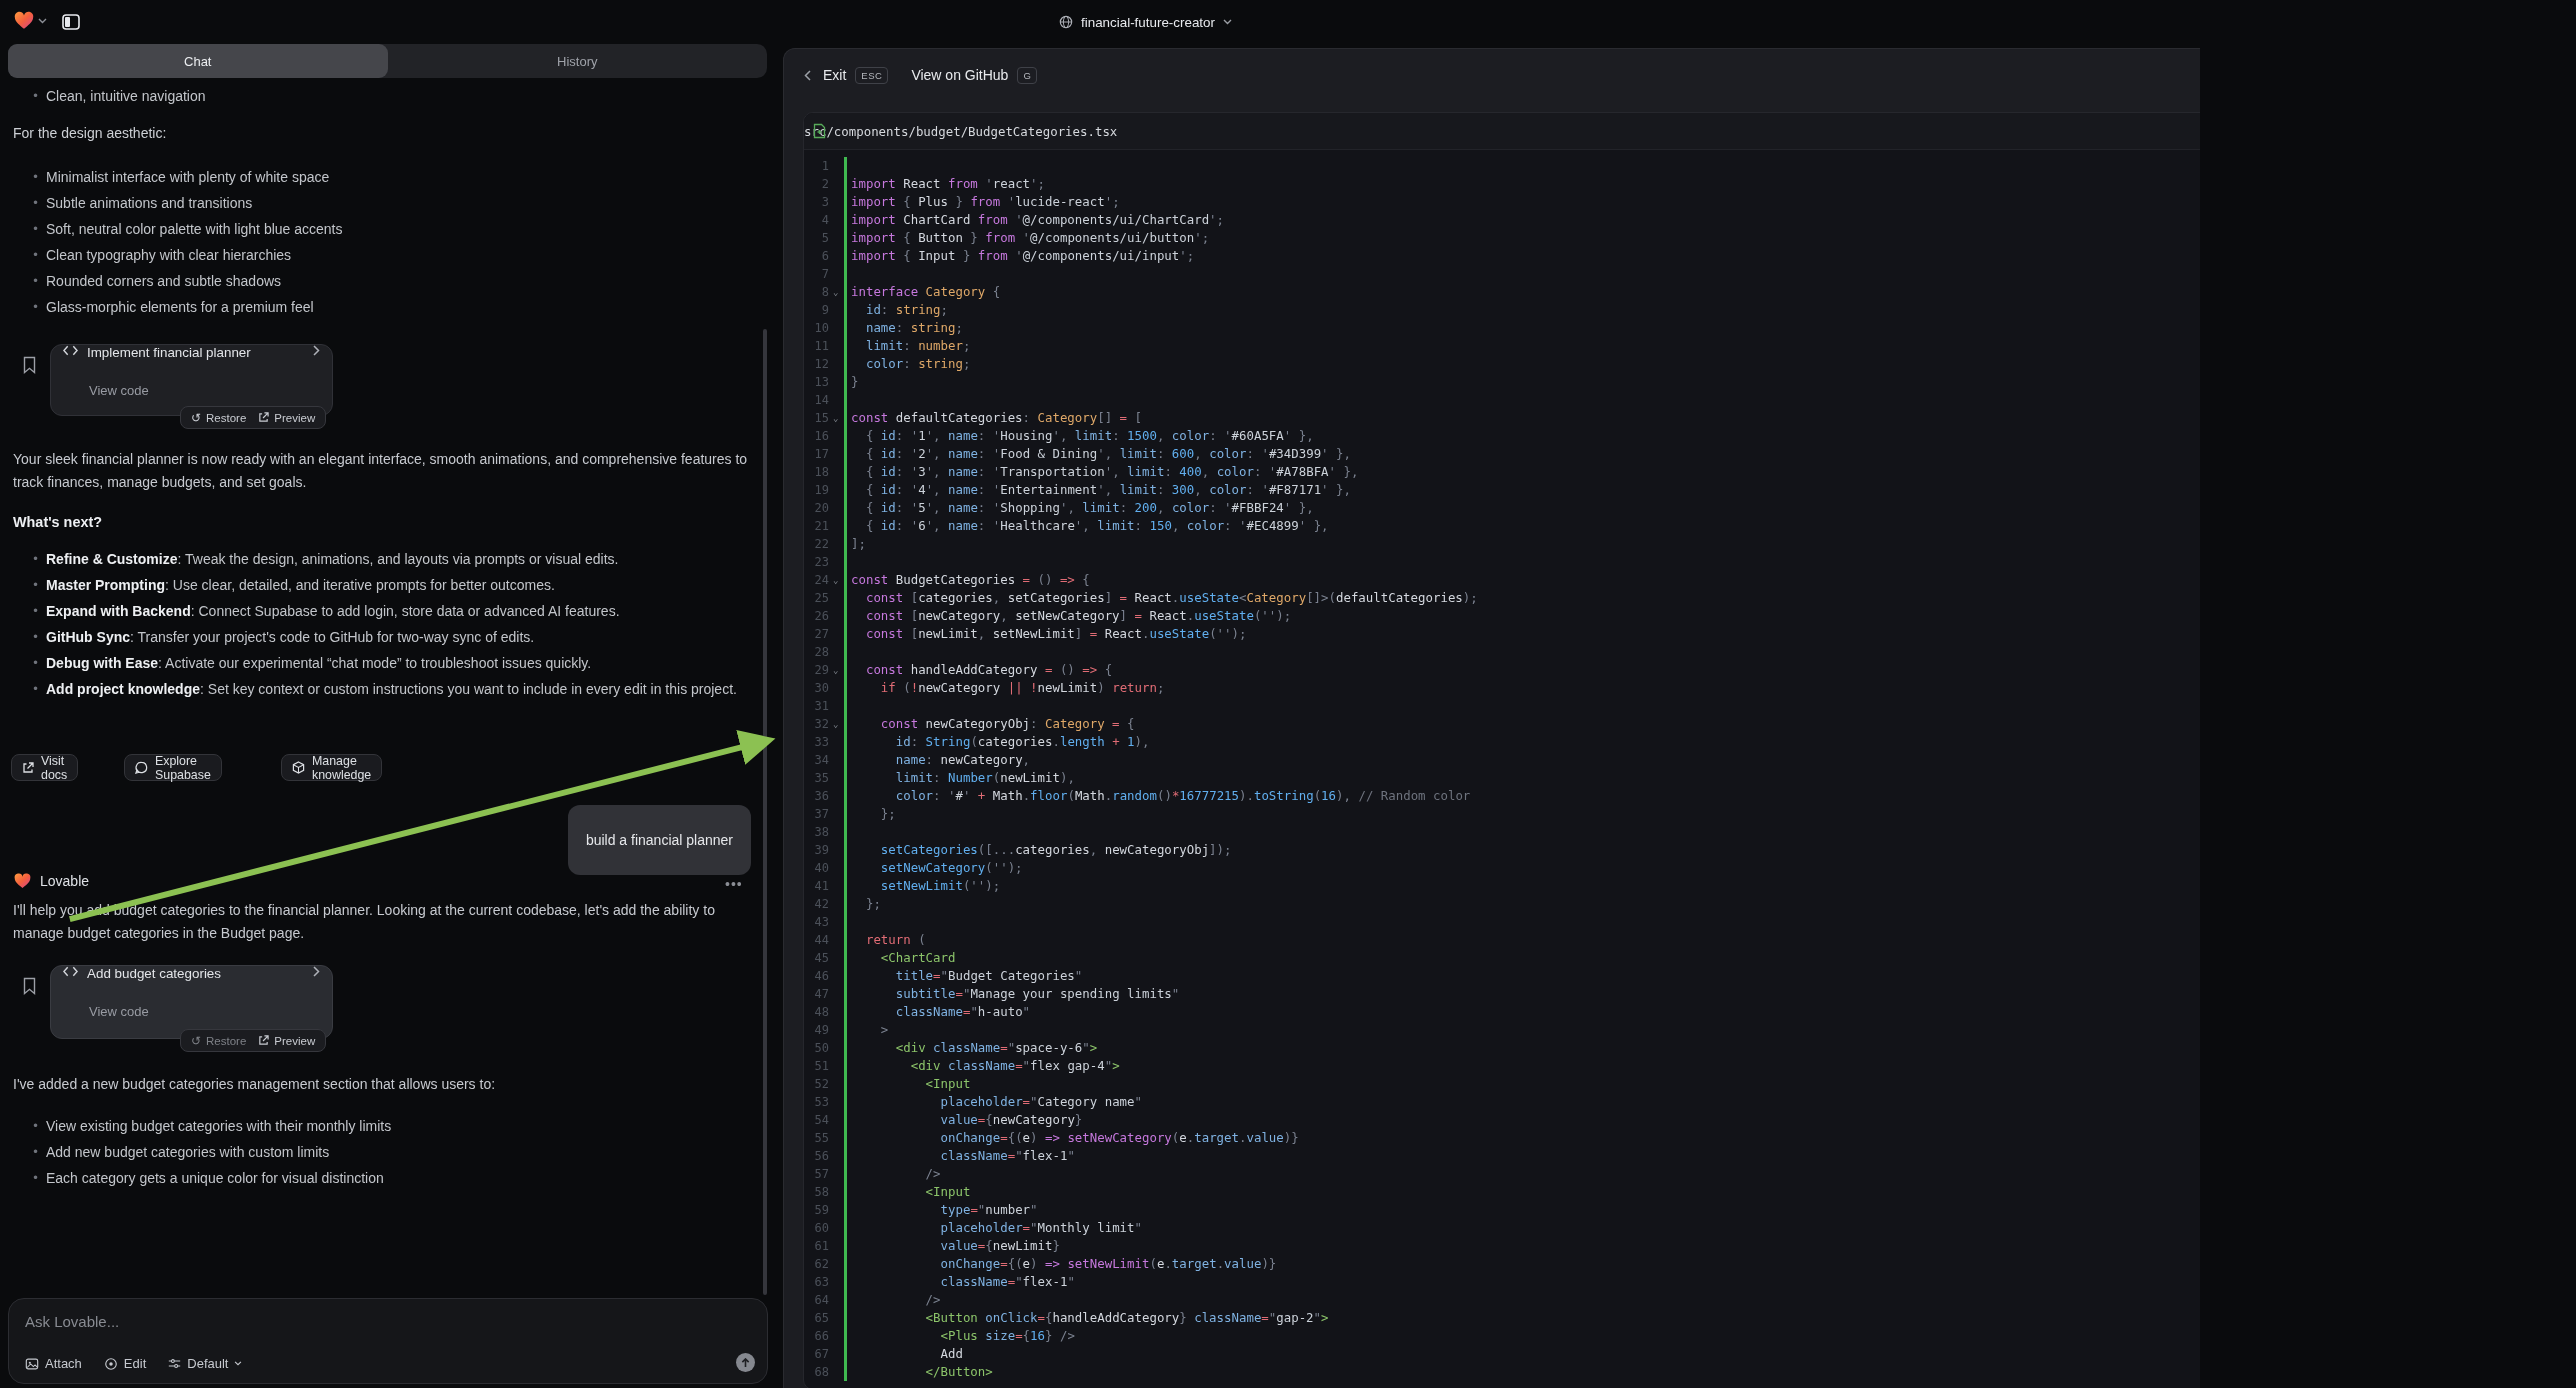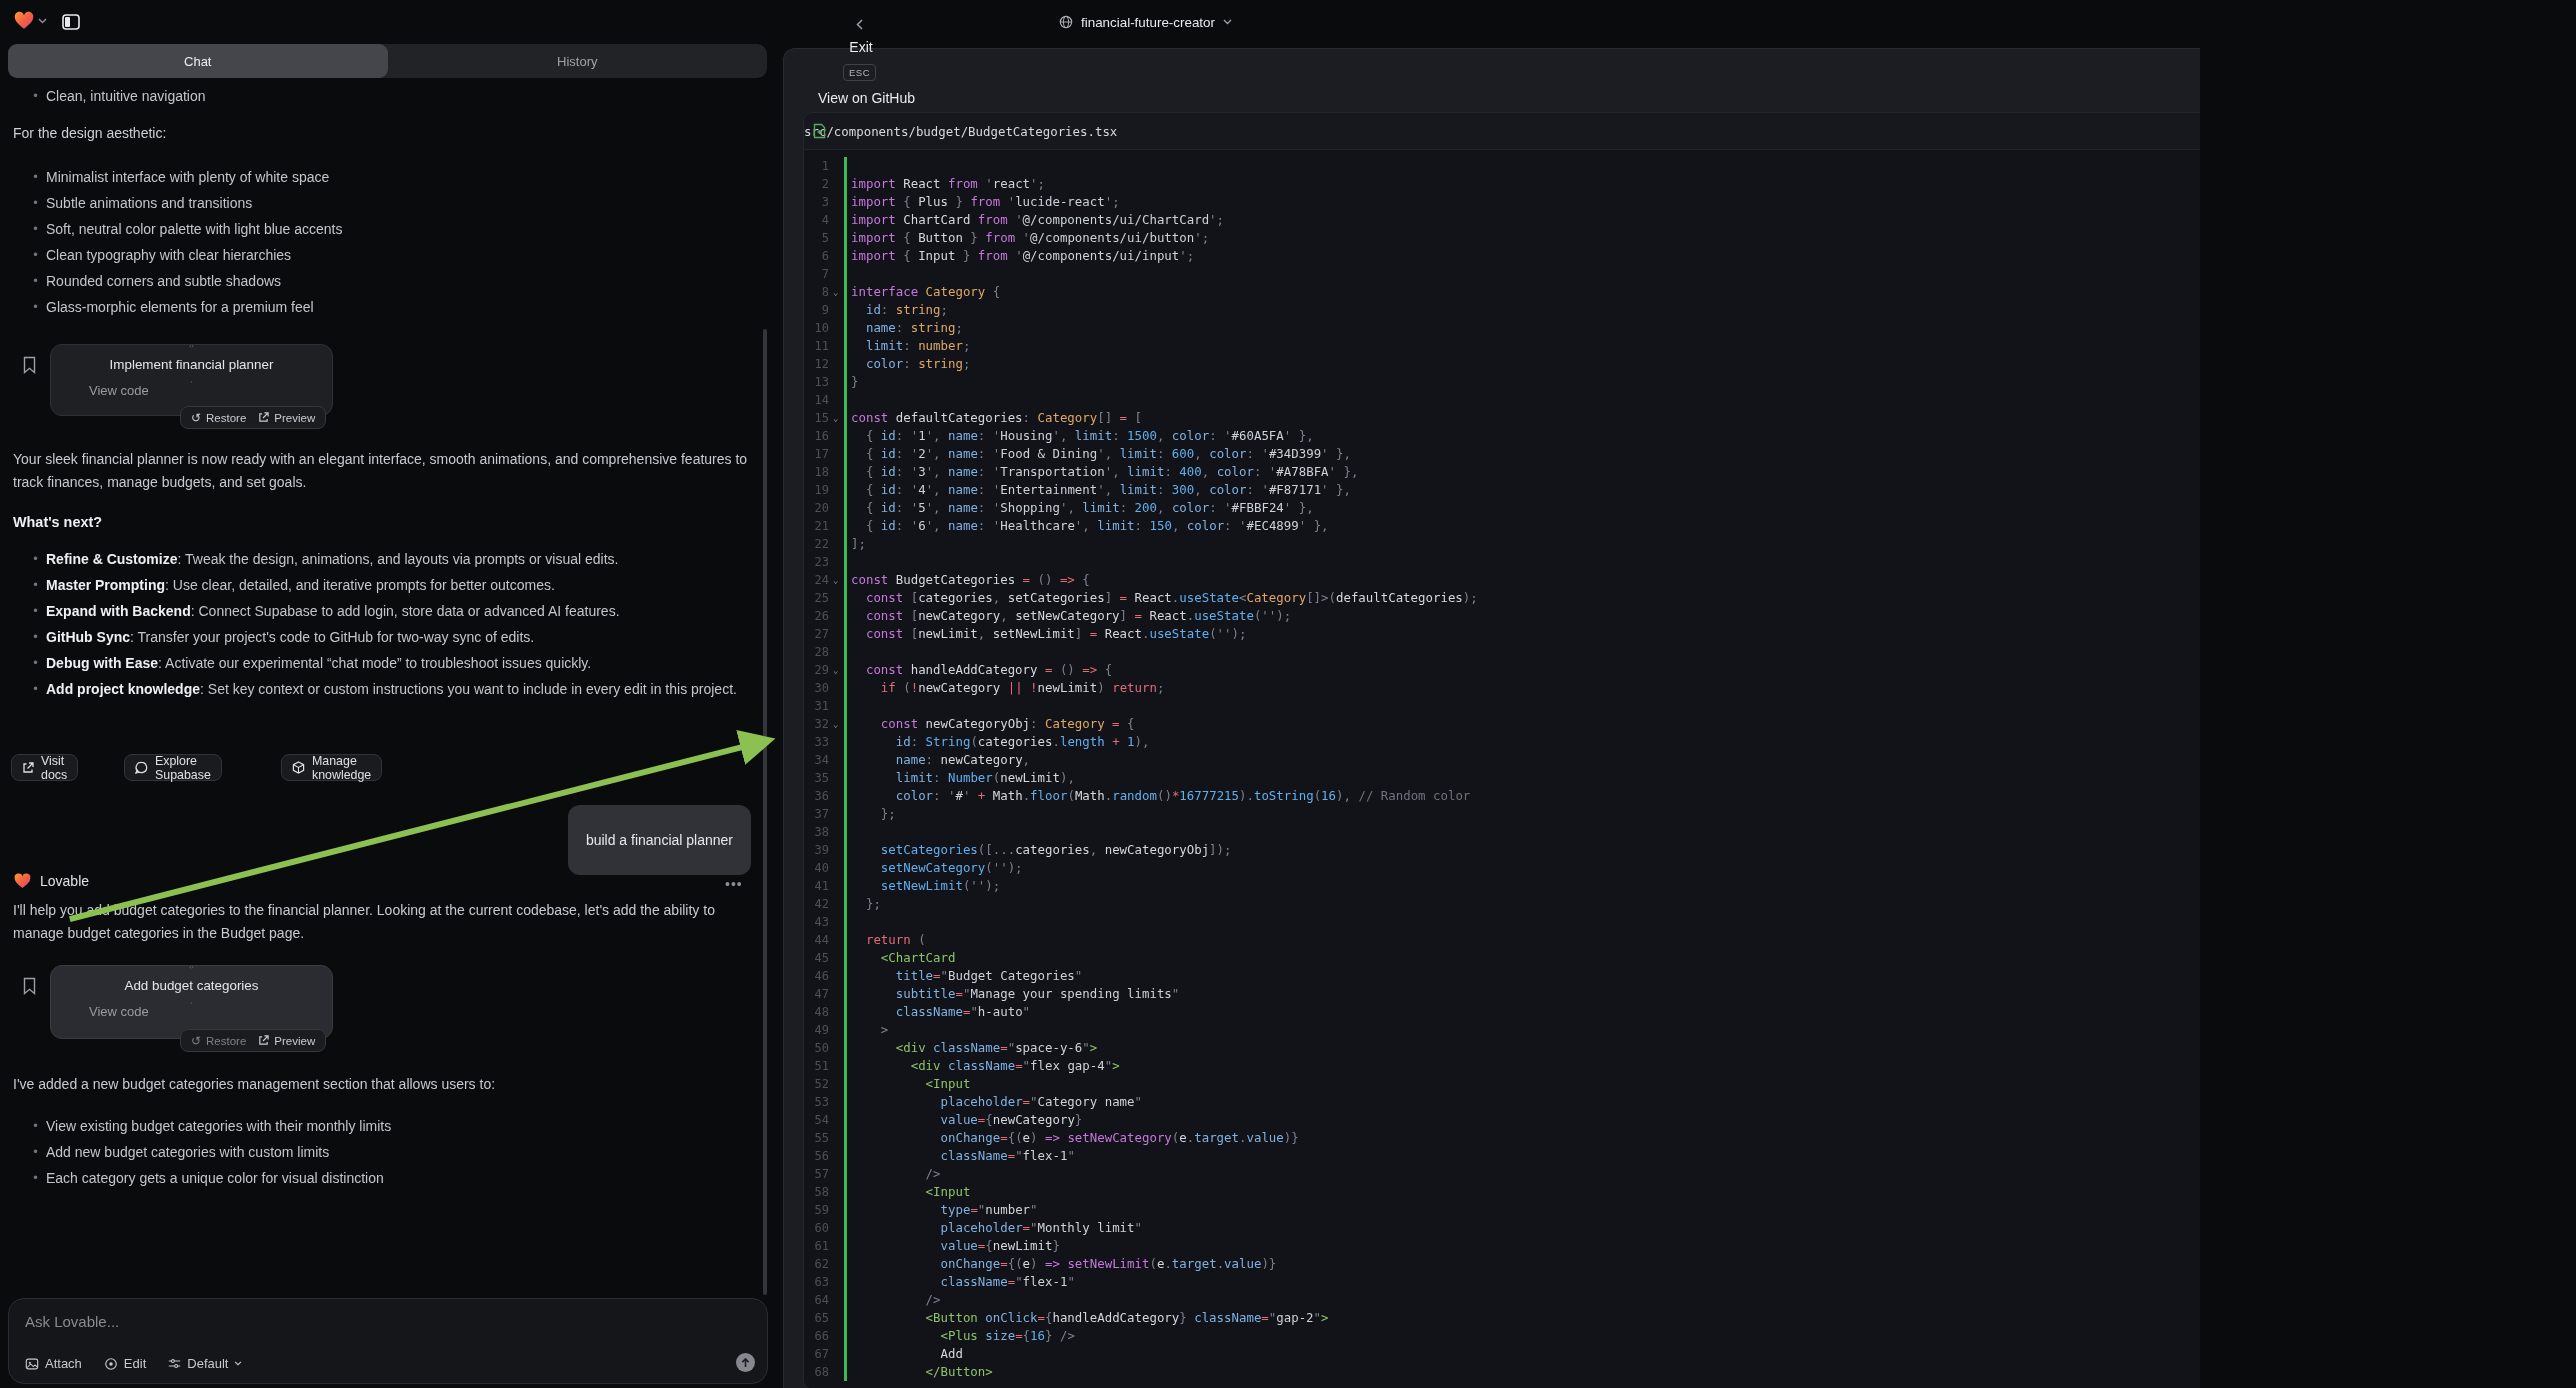--- a/index.html
+++ b/index.html
@@ -33,21 +33,21 @@
   .mk{width:21px;text-align:center;color:#70747c;flex:none;font-size:13px;line-height:inherit;}
   .chat .txt{color:#c3c6cb;font-size:14px;}
   .list{position:absolute;left:25px;width:730px;}
   .list .li{min-height:26px;line-height:26px;display:flex;}
   .list .li .txt{line-height:26px;}
   .h-text{position:absolute;left:13px;font-size:14px;color:#cdd0d5;}
   .bold{font-weight:bold;color:#eef0f3;}
   .card{position:absolute;left:50px;width:283px;border-radius:12px;box-sizing:border-box;
         background:#1f2024;border:1px solid #303137;cursor:pointer;}
   .card.sel{background:#2a2c31;border-color:#3a3c42;}
-  .card .r1{height:38px;display:flex;align-items:center;padding:0 12px;gap:9px;flex-direction:column;}
+  .card .r1{height:38px;display:flex;padding:0 12px;gap:9px;}
   .card .title{flex:1;font-size:13.4px;color:#e3e5e9;}
   .card .vc{padding:0 12px 12px 38px;font-size:13px;color:#989ba3;}
   .bmk{position:absolute;left:22px;color:#9da0a7;}
   .pill{position:absolute;left:180px;height:23px;display:flex;align-items:center;gap:12px;
         background:#1b1c20;border:1px solid #36373d;border-radius:8px;padding:0 10px;
         font-size:11.5px;color:#c9ccd2;box-sizing:border-box;}
   .pill .it{display:flex;align-items:center;gap:5px;cursor:pointer;}
   .pill .dim{color:#7e8187;}
   .para{position:absolute;left:13px;width:742px;font-size:14px;line-height:23.4px;color:#c7cad0;}
   .fbtn{height:27px;display:flex;align-items:center;gap:7px;background:#1a1b1f;
@@ -67,21 +67,21 @@
   .composer .brow{position:absolute;left:16px;bottom:12px;display:flex;align-items:center;gap:22px;
                   font-size:13px;color:#c6c9cf;}
   .composer .cit{display:flex;align-items:center;gap:6px;cursor:pointer;}
   .send{position:absolute;right:12px;bottom:11px;width:19px;height:19px;border-radius:50%;
         background:#85888f;display:flex;align-items:center;justify-content:center;cursor:pointer;}
 
   
   .codepanel{position:absolute;left:783px;top:48px;width:1787px;height:1340px;background:#1c1d22;
              border:1px solid #2a2b30;border-bottom:none;border-radius:12px 12px 0 0;box-sizing:border-box;}
   .cp-head{position:absolute;left:0;top:0;width:100%;height:52px;display:flex;align-items:center;}
-  .cp-left{display:flex;align-items:center;gap:9px;margin-left:20px;color:#e9ebee;font-size:14px;flex-direction:column;}
+  .cp-left{display:flex;align-items:center;gap:9px;margin-left:20px;color:#e9ebee;font-size:14px;}
   .kbd{border:1px solid #3f4148;border-radius:4px;font-size:9.5px;color:#b4b7bd;padding:2px 5px;
        letter-spacing:0.5px;}
   .cp-right{position:absolute;right:18px;top:7px;display:flex;gap:7px;}
   .btn-raw{height:31px;padding:0 13px;border:1px solid #3d3e45;border-radius:8px;background:transparent;
            color:#e6e8ec;font-size:13px;display:flex;align-items:center;cursor:pointer;}
   .btn-diff{height:31px;padding:0 12px;border-radius:12px;background:#4da0f5;color:#fff;font-size:13px;
             display:flex;align-items:center;cursor:pointer;}
   .filecard{position:absolute;left:19px;top:63px;width:1746px;height:1278px;background:#121318;
             border:1px solid #26272d;border-radius:10px;box-sizing:border-box;overflow:hidden;}
   .fc-head{position:absolute;left:0;top:0;width:100%;height:36px;background:#17181d;

